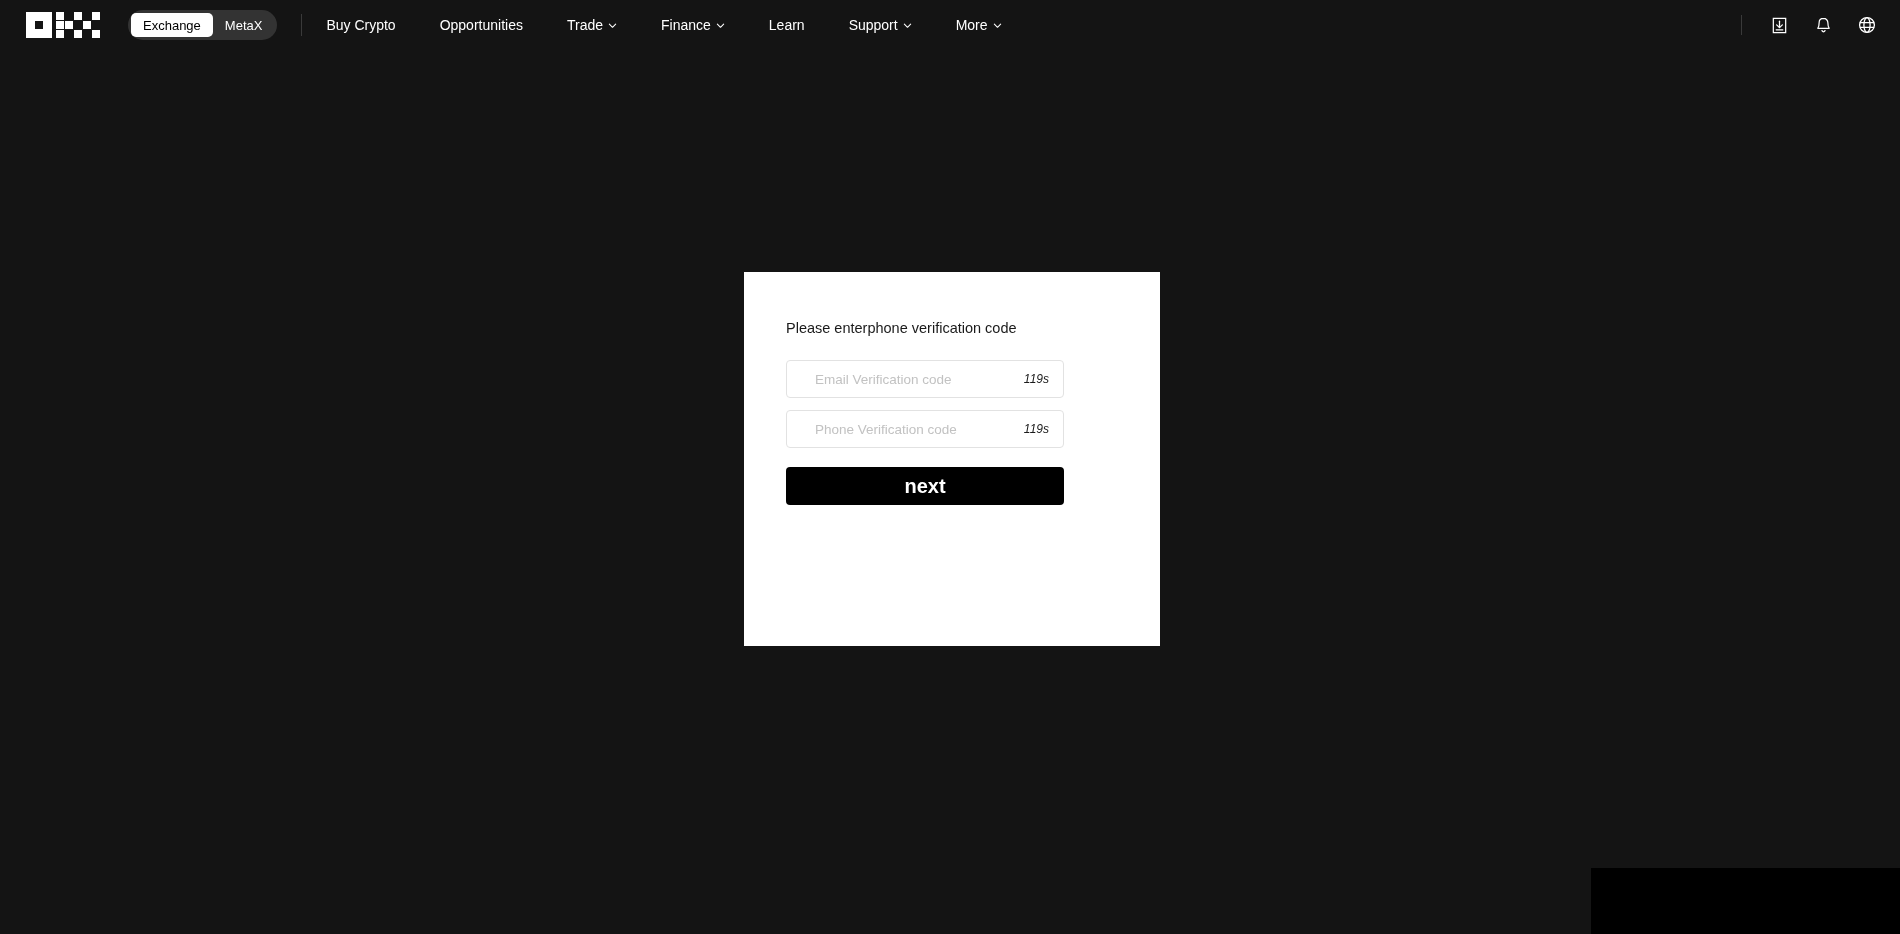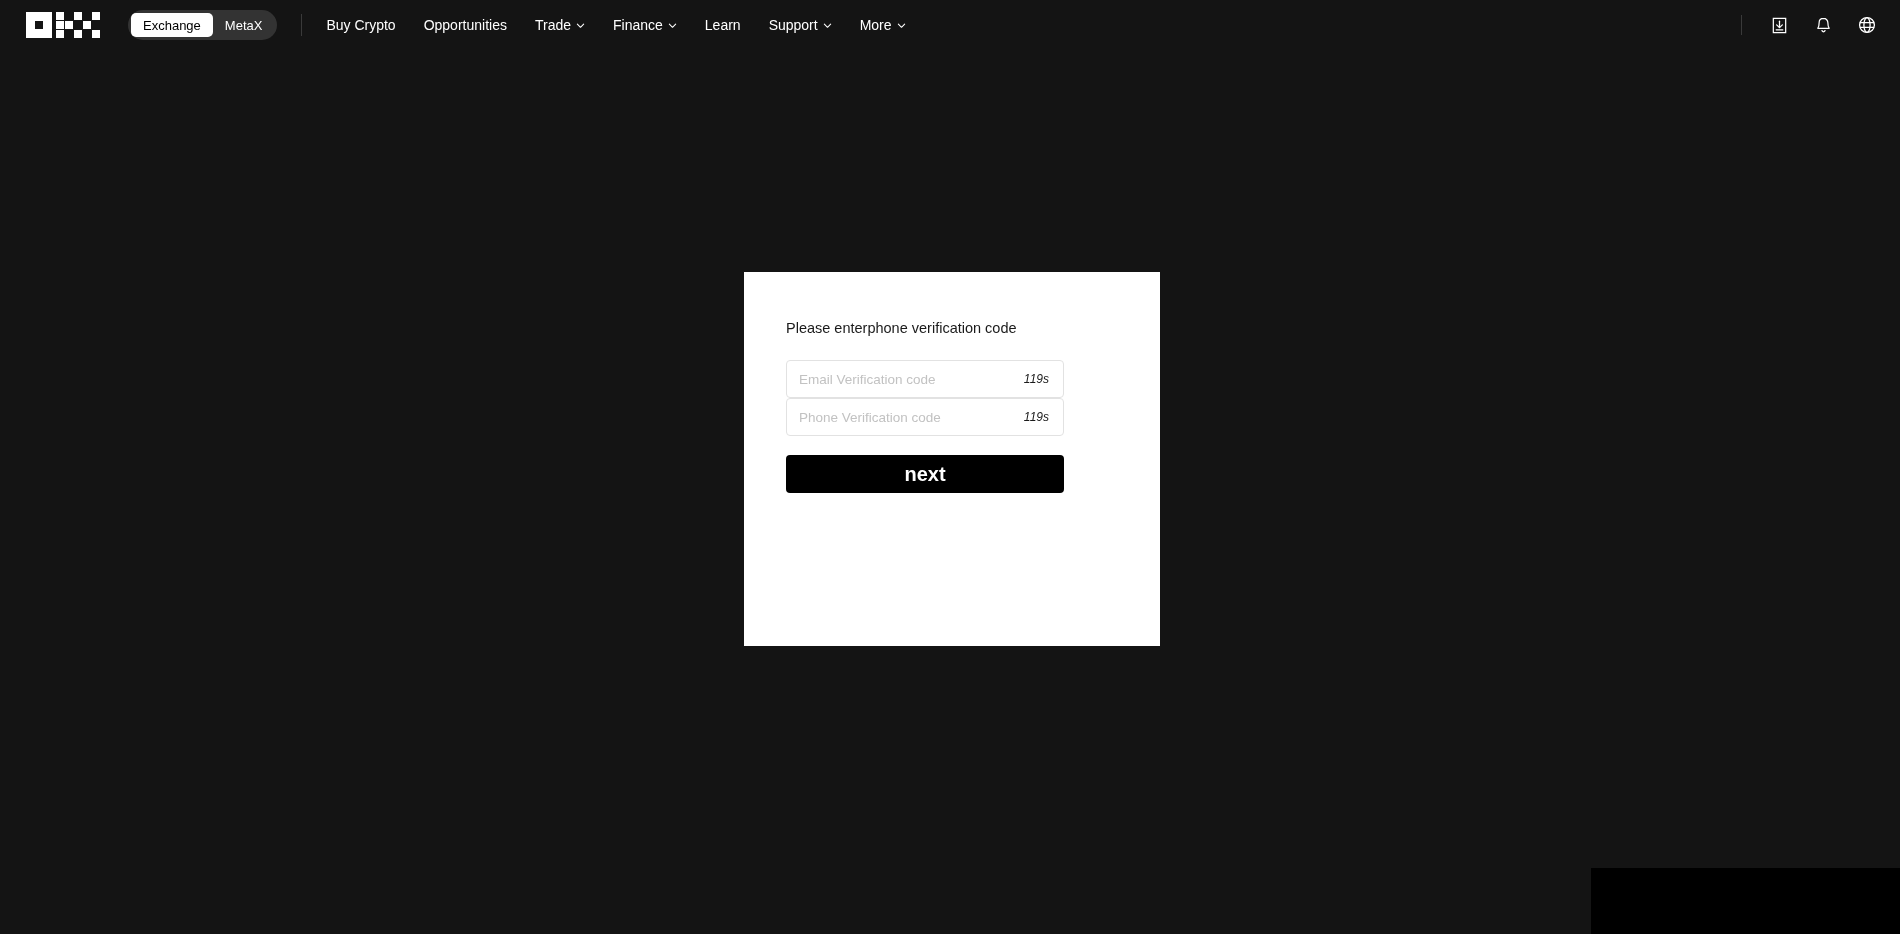--- a/index.html
+++ b/index.html
@@ -69,21 +69,21 @@
     width: 1px;
     height: 22px;
     background: #3a3a3a;
     margin: 0 24px;
     flex: 0 0 auto;
   }
 
   .nav {
     display: flex;
     align-items: flex-start;
-    gap: 28px;
+    gap: 44px;
     flex: 0 0 auto;
   }
   .nav-item {
     display: flex;
     align-items: center;
     gap: 5px;
     color: #ffffff;
     font-size: 14px;
     cursor: pointer;
     white-space: nowrap;
@@ -161,21 +161,22 @@
     margin-right: 6px;
   }
 
   .field {
     width: 278px;
     height: 38px;
     border: 1px solid #e2e2e2;
     border-radius: 4px;
     display: flex;
     align-items: center;
-    padding: 0 14px 0 12px;
+    padding: 0 14px 0 28px;
+    margin-bottom: 12px;
     background: #ffffff;
   }
   .field input {
     flex: 1 1 auto;
     border: none;
     outline: none;
     font-family: "Liberation Sans", sans-serif;
     font-size: 13.5px;
     color: #1a1a1a;
     background: transparent;

